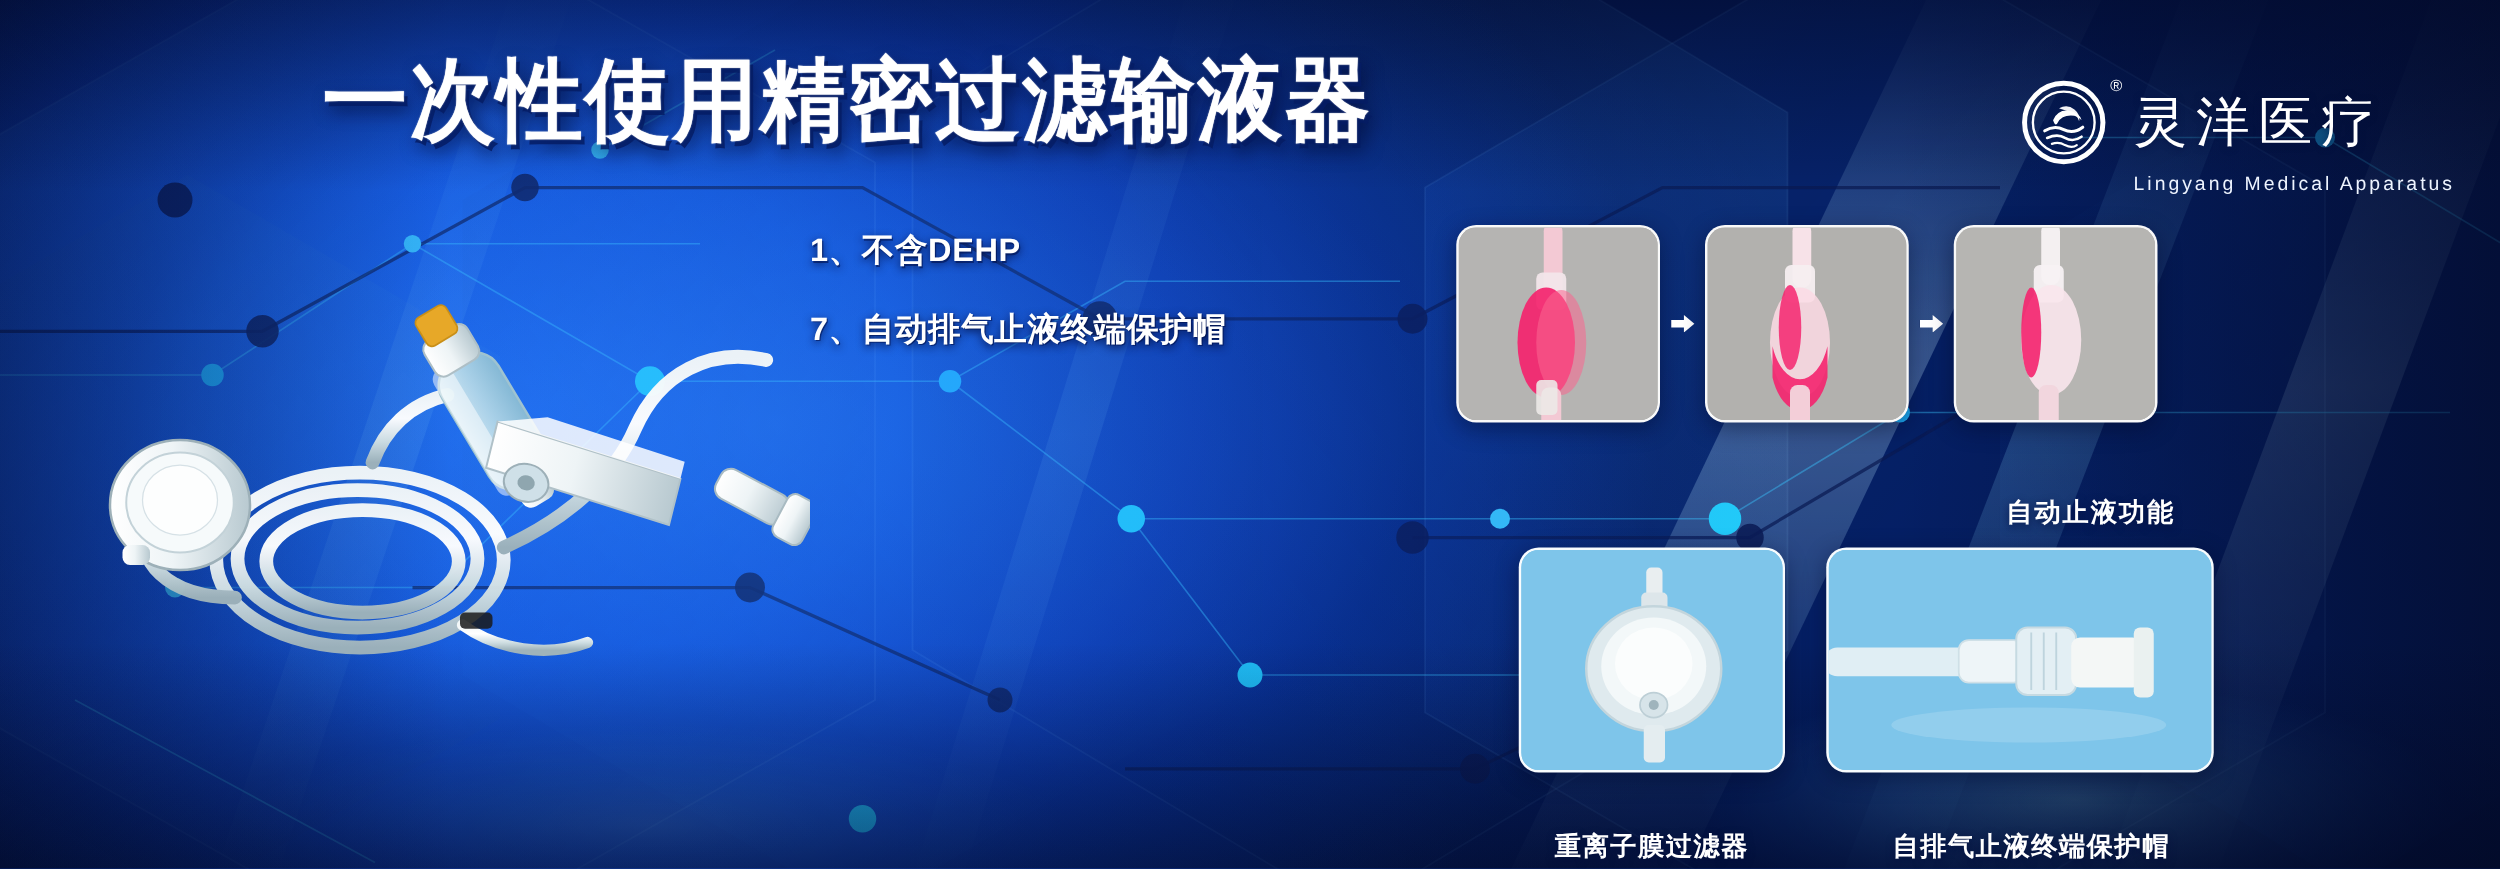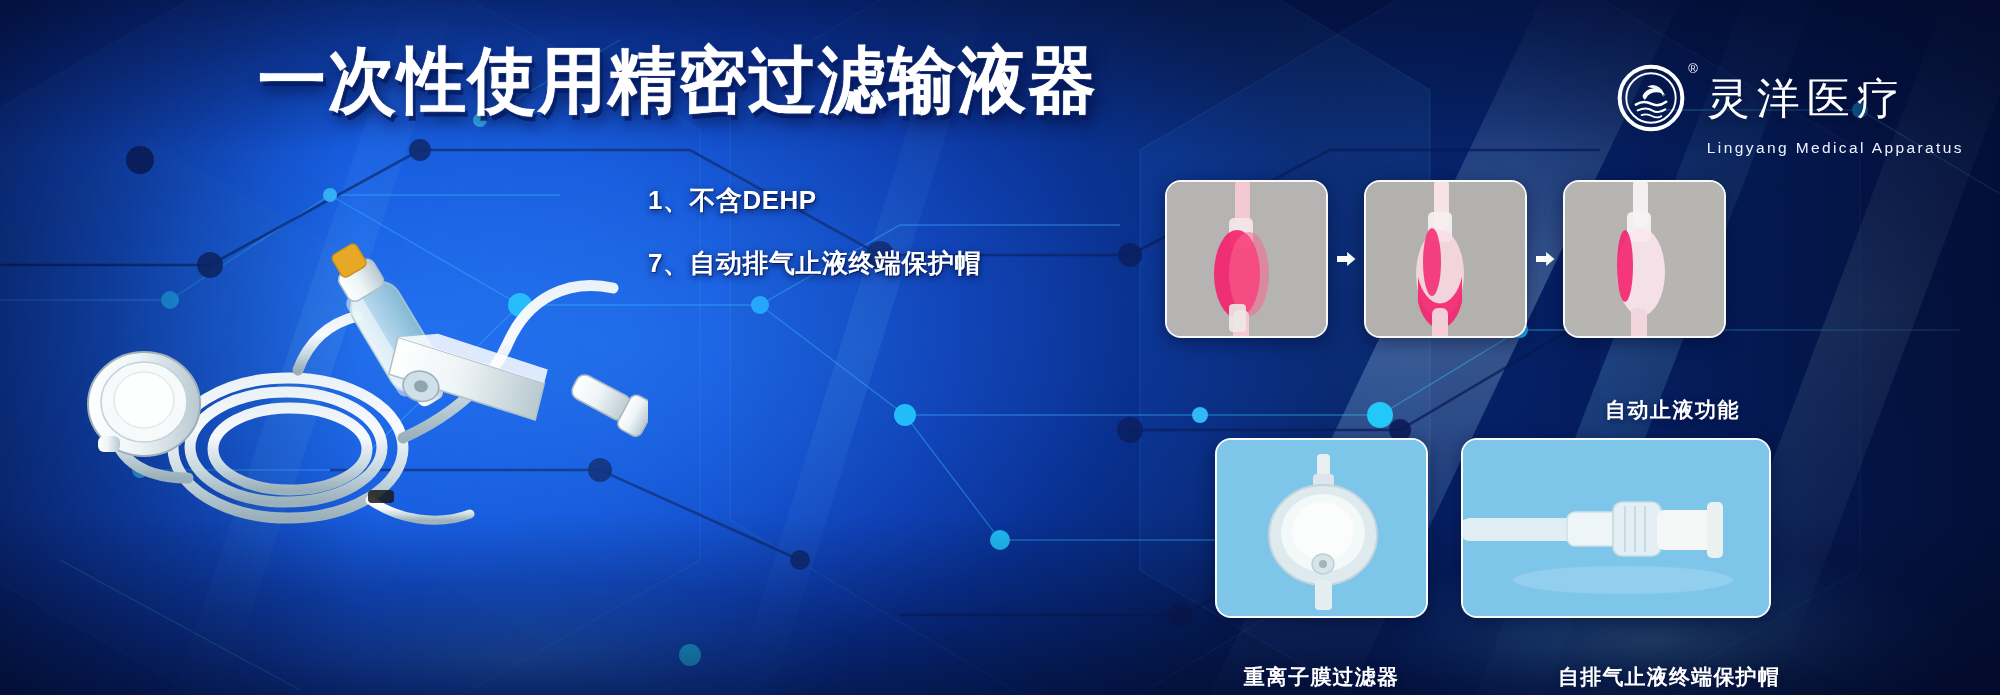--- a/index.html
+++ b/index.html
@@ -138,21 +138,21 @@
   .shot-b.a { width:213px; height:180px; }
   .shot-b.b { width:310px; height:180px; }
 
   .cap-bot { position:absolute; left:1215px; top:628px; display:flex; gap:42px;margin-top:35px; }
   .cap-bot .c {
     text-align:center;
     color:#fff; font-size:21px; font-weight:bold; letter-spacing:1.2px;
     text-shadow:0 2px 7px rgba(0,12,60,.8);
   }
   .cap-bot .c.a { width:213px; }
-  .cap-bot .c.b { width:310px;text-align:right; }
+  .cap-bot .c.b { width:310px; }
 </style>
 </head>
 <body>
 
 <div id="banner">
 
   <svg class="bg-layer hex-field" viewBox="0 0 2000 695" preserveAspectRatio="none">
     <defs>
       <linearGradient id="hexA" x1="0" y1="0" x2="1" y2="1">
         <stop offset="0%" stop-color="#2f86ff" stop-opacity=".40"></stop>

